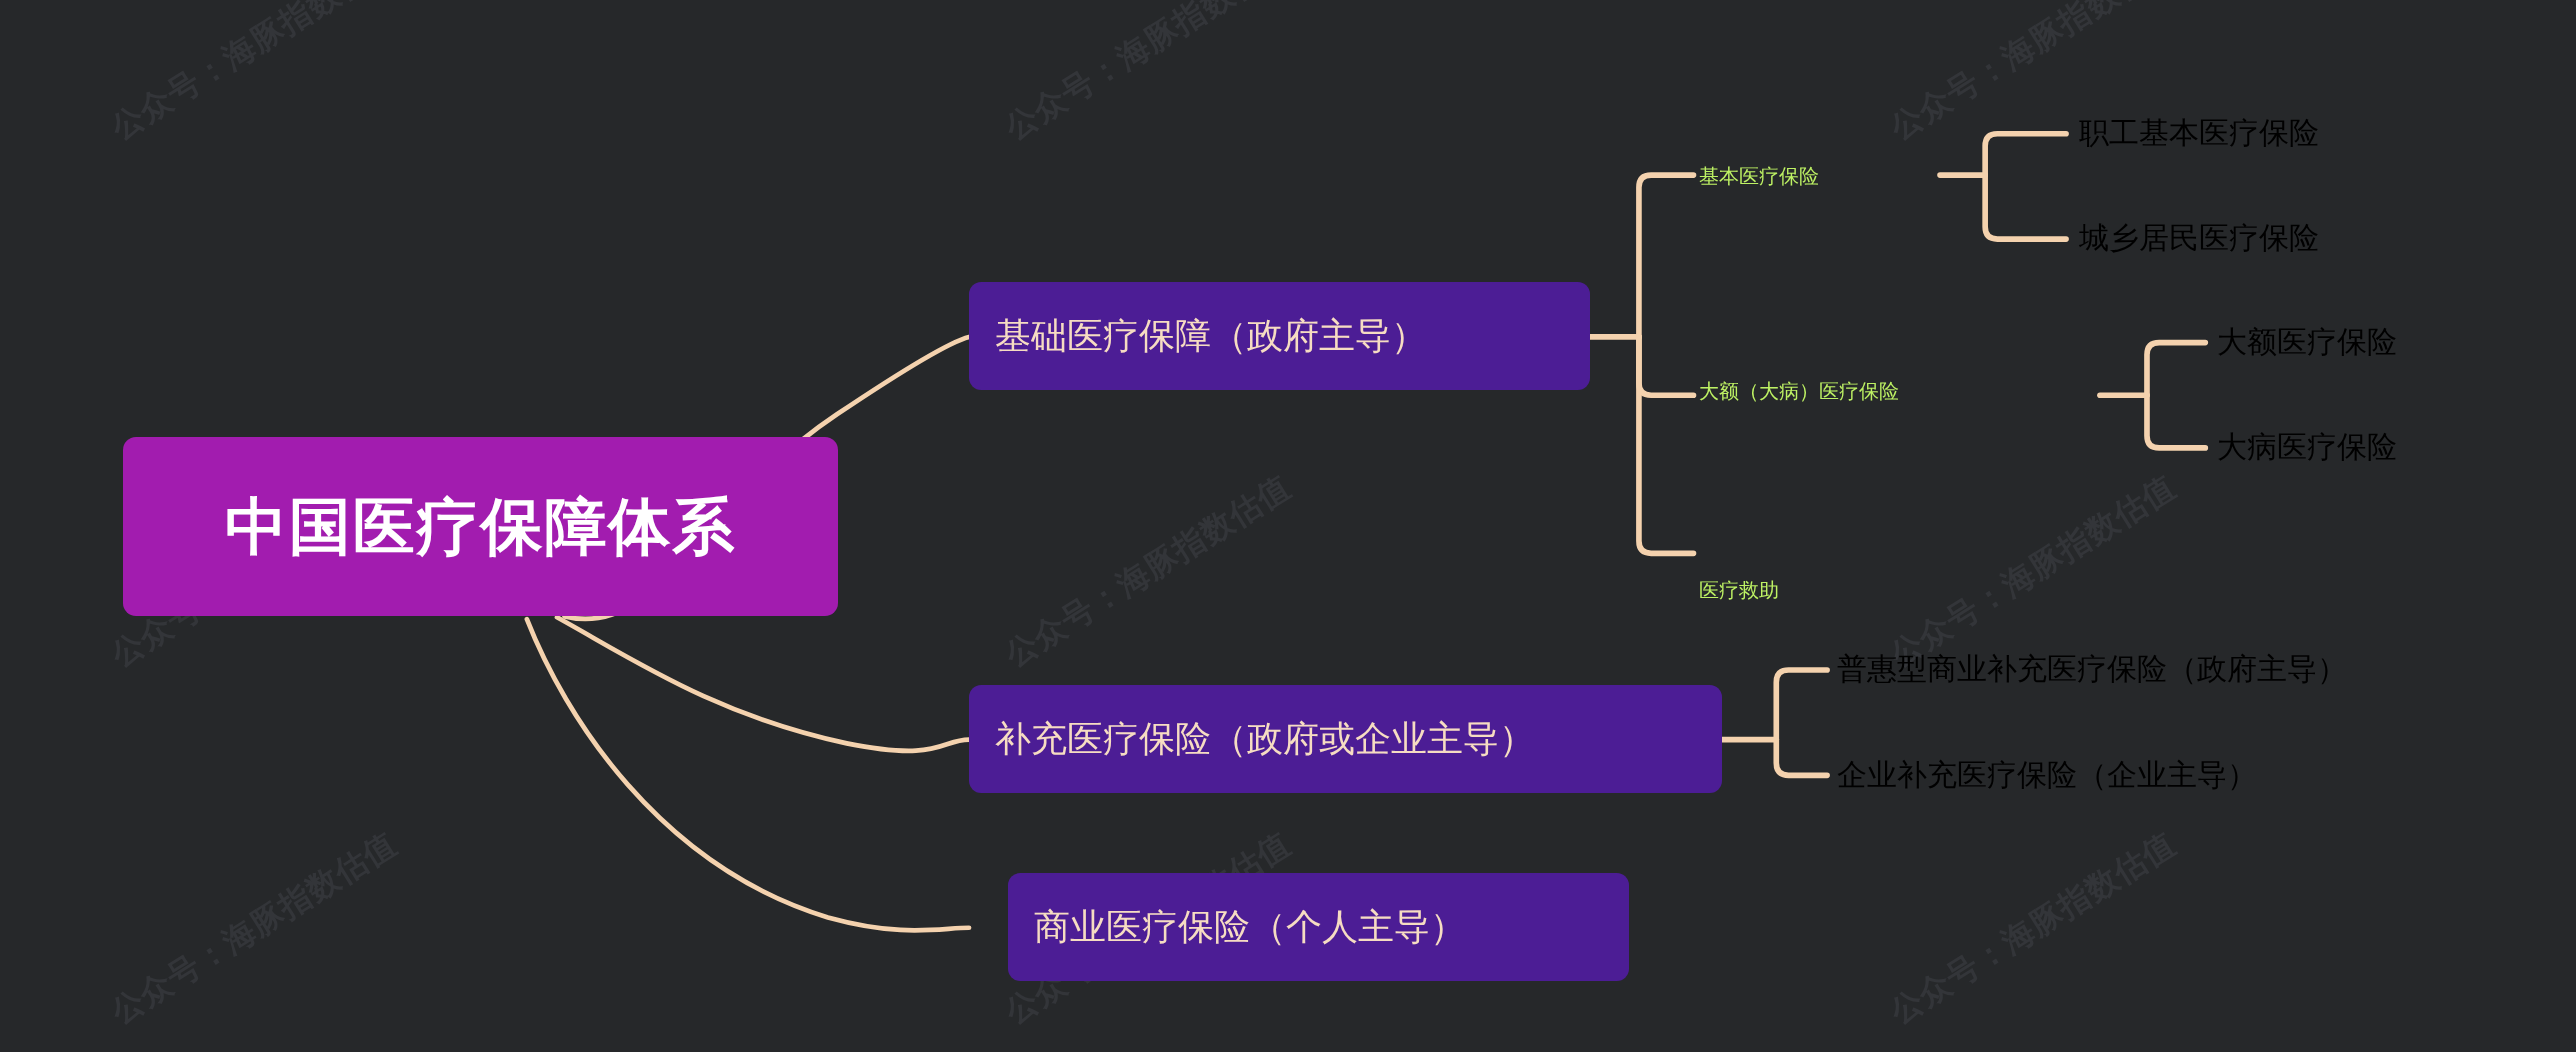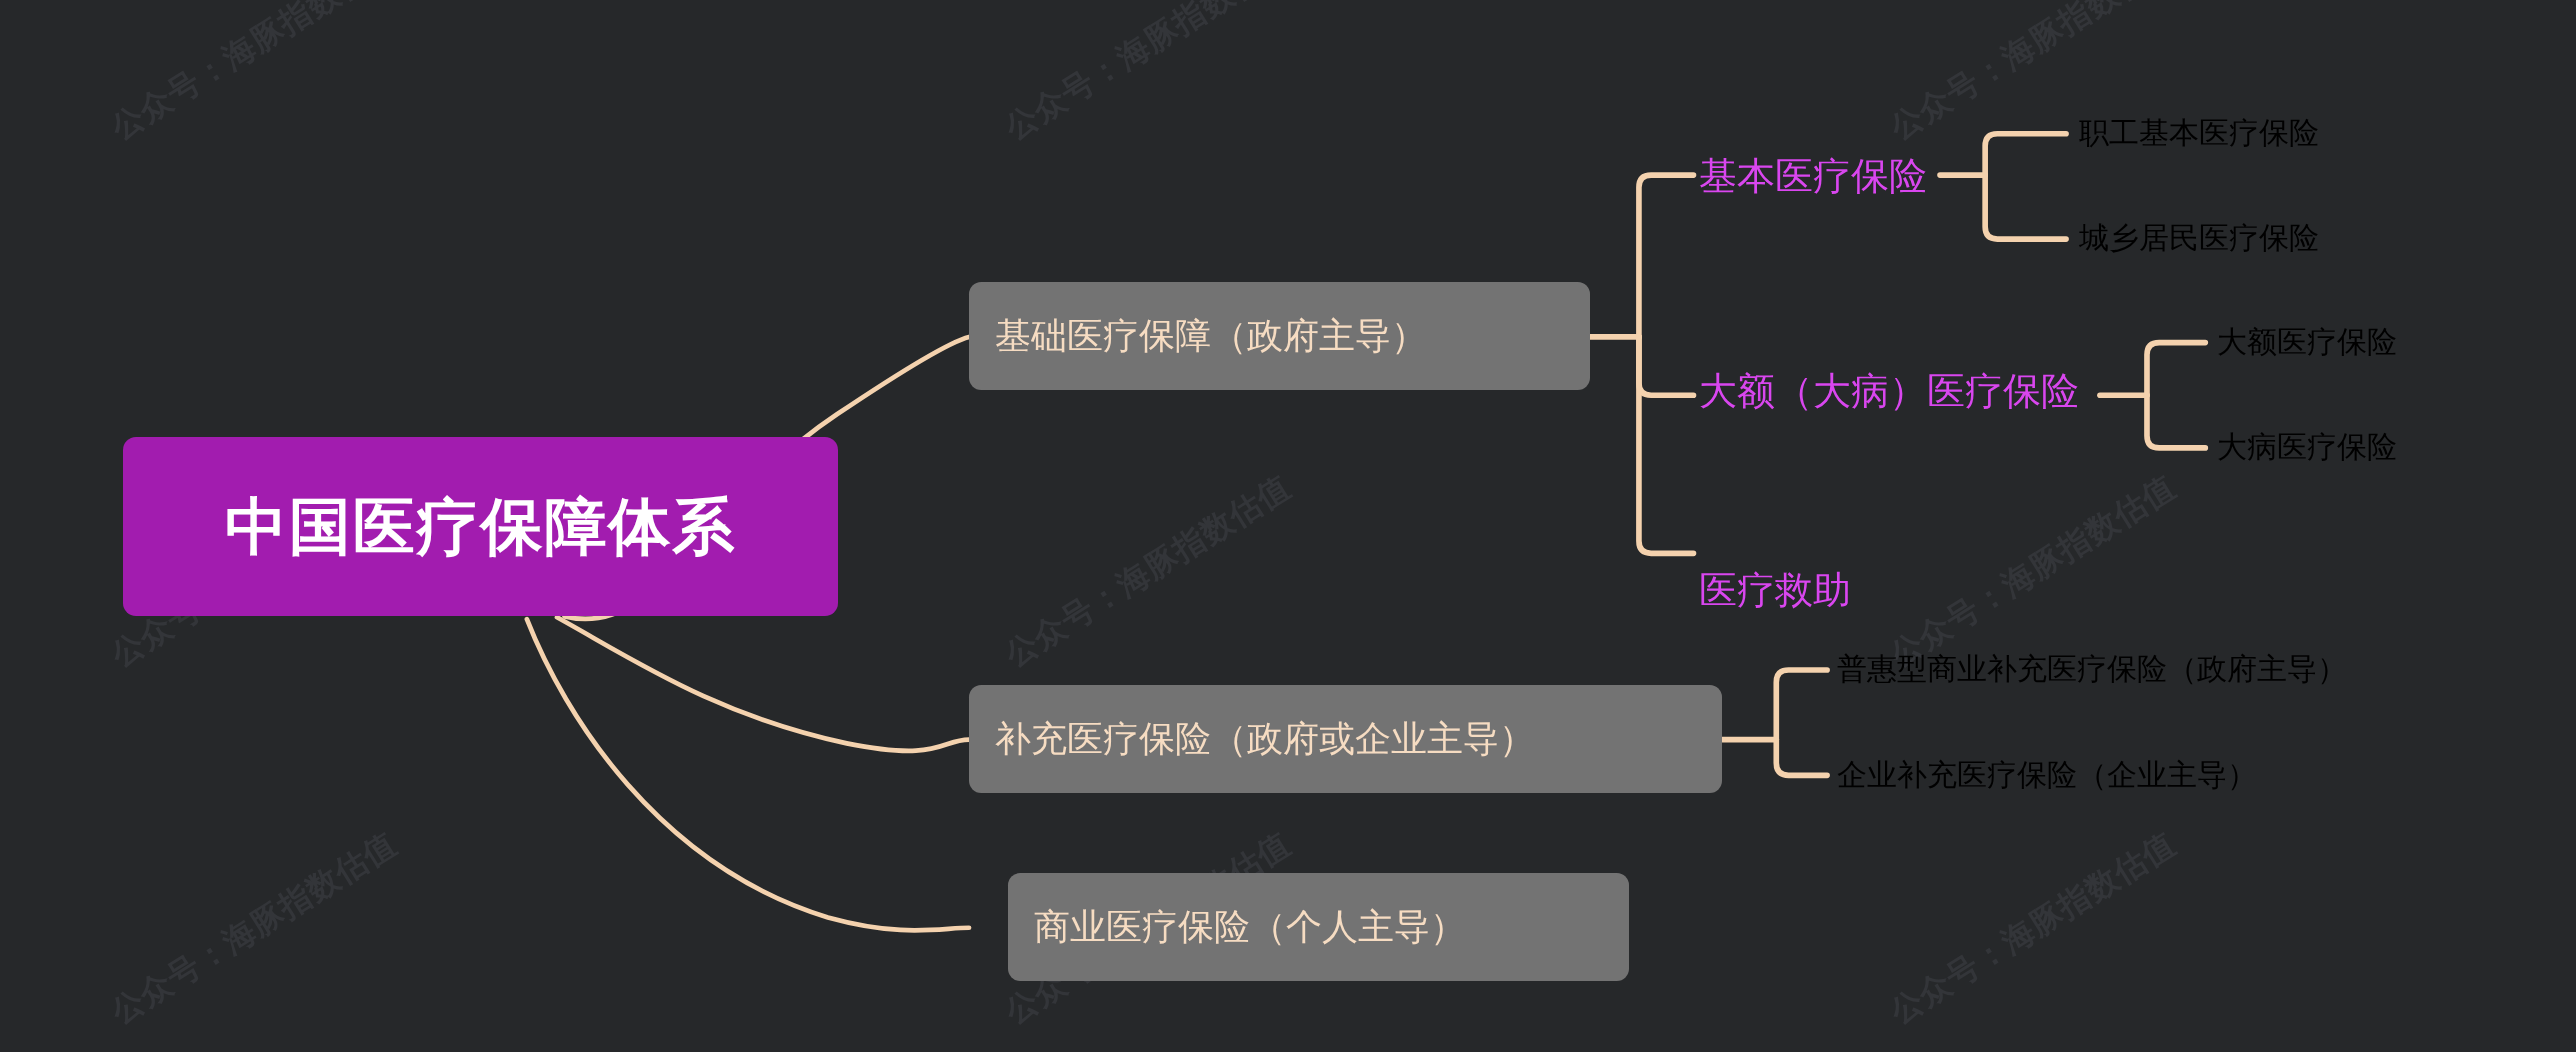--- a/index.html
+++ b/index.html
@@ -69,37 +69,37 @@
     color: #ffffff;
     font-size: 62px;
     font-weight: 700;
     letter-spacing: 1.9px;
     line-height: 1;
     white-space: nowrap;
   }
 
   
   .node--branch {
-    background: #737373;
+    background: #4c1d95;
     border-radius: 12.2px;
     padding: 8px 26px;
   }
   .node--branch .node-label {
     color: #f6dcc2;
     font-size: 36px;
     font-weight: 400;
     line-height: 1;
     white-space: nowrap;
   }
 
   
   .node--text { background: transparent; }
   .node--text .node-label {
-    color: #d946ef;
-    font-size: 38px;
+    color: #bef264;
+    font-size: 20px;
     font-weight: 400;
     line-height: 1;
     white-space: nowrap;
   }
   .node--leaf .node-label { font-size: 30px; }
 </style>
 </head>
 <body>
 
 <div id="canvas">

